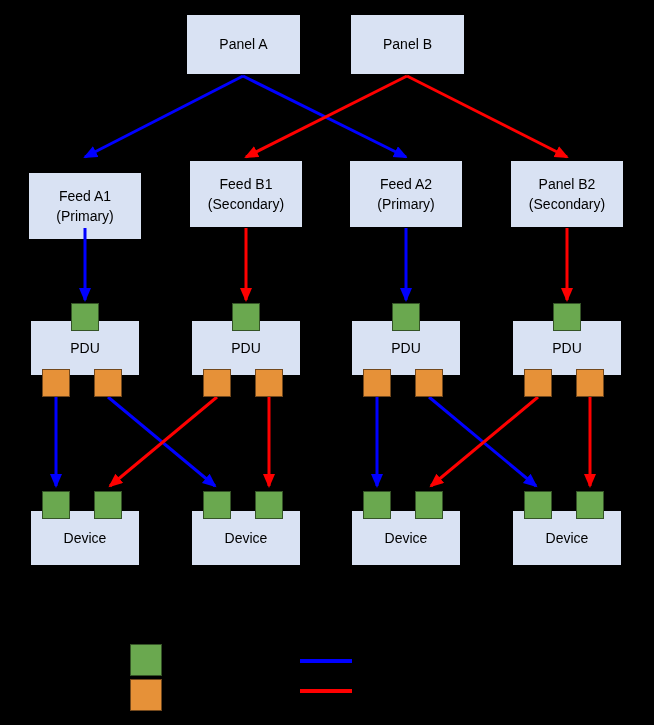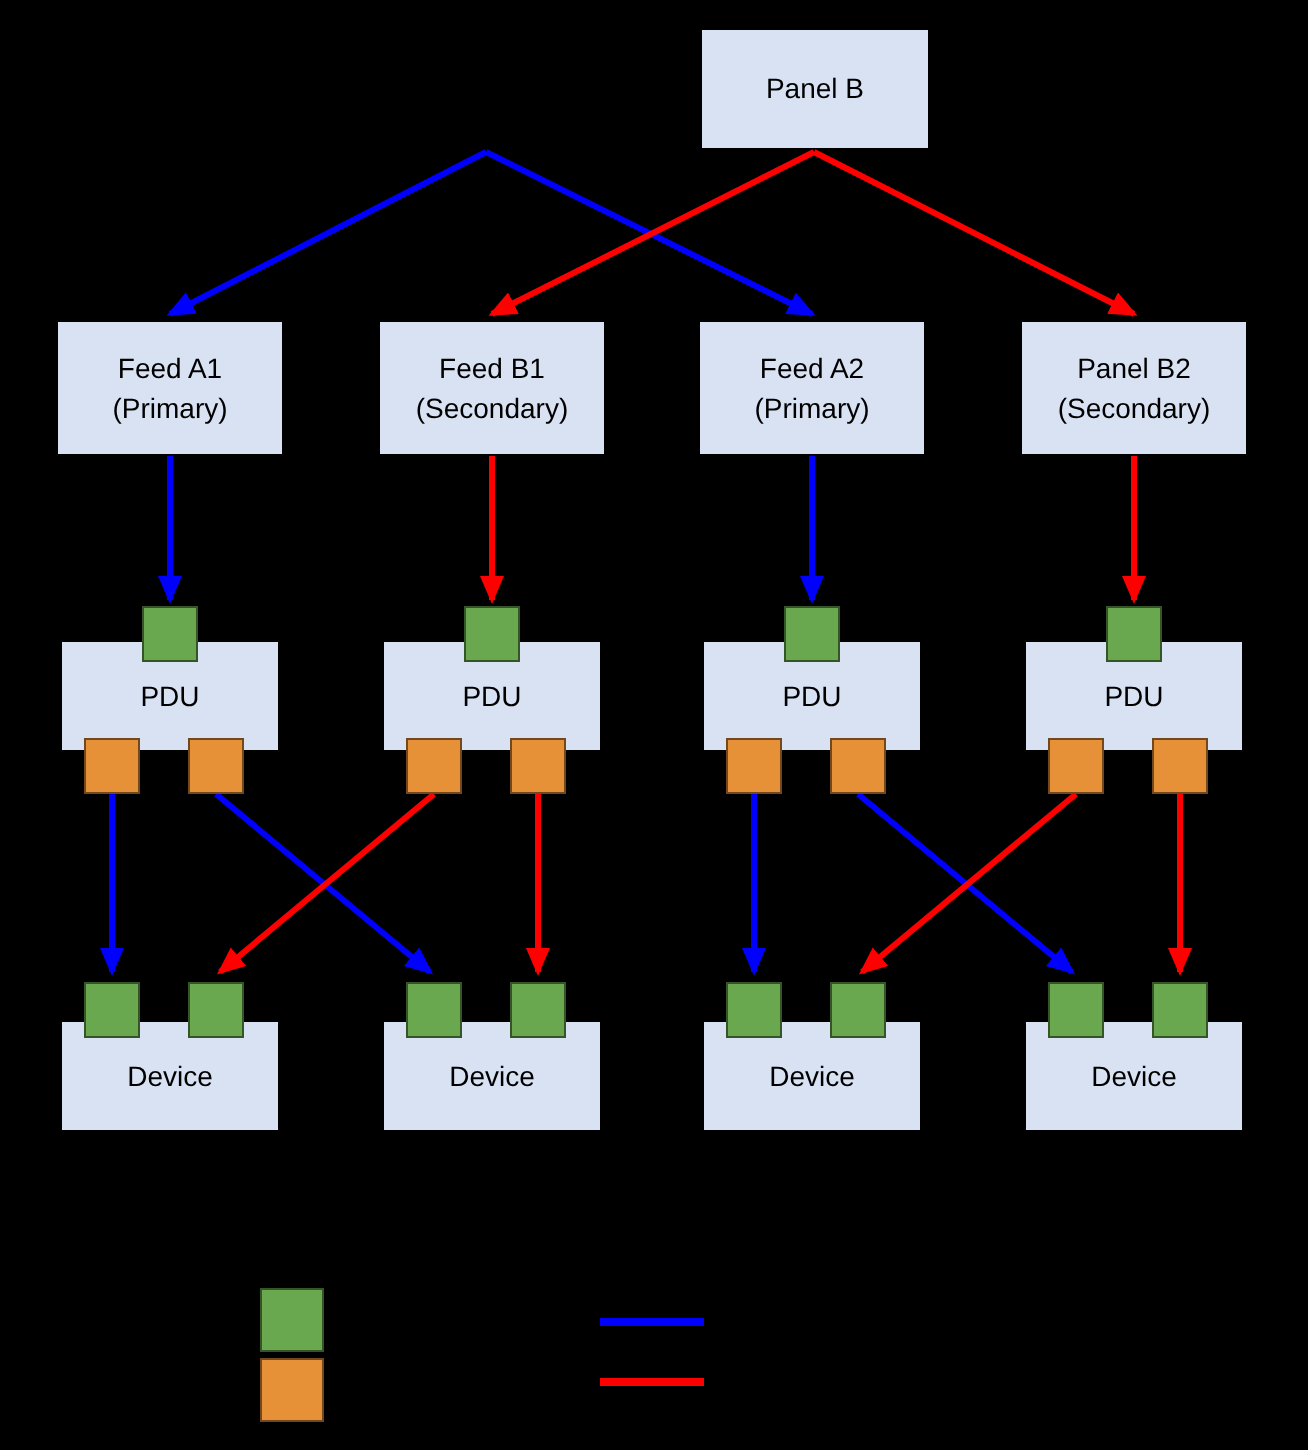--- a/index.html
+++ b/index.html
@@ -31,26 +31,29 @@
   .legend-line{stroke-width:4;}
   #arrow-blue path{fill:var(--blue);}
   #arrow-red path{fill:var(--red);}
 </style>
 </head>
 <body>
 
 <div class="canvas">
 
   
+  <div class="node" style="left:186px;top:14px;width:115px;height:61px;">
+    <div>Panel A</div>
+  </div>
   <div class="node" style="left:350px;top:14px;width:115px;height:61px;justify-content:center;">
     <div>Panel B</div>
   </div>
 
   
-  <div class="node" style="left:28px;top:160px;width:114px;height:68px;text-align:center;">
+  <div class="node" style="left:28px;top:172px;width:114px;height:68px;text-align:center;">
     <div>Feed A1</div>
     <div>(Primary)</div>
   </div>
   <div class="node" style="left:189px;top:160px;width:114px;height:68px;">
     <div>Feed B1</div>
     <div>(Secondary)</div>
   </div>
   <div class="node" style="left:349px;top:160px;width:114px;height:68px;text-align:center;">
     <div>Feed A2</div>
     <div>(Primary)</div>

